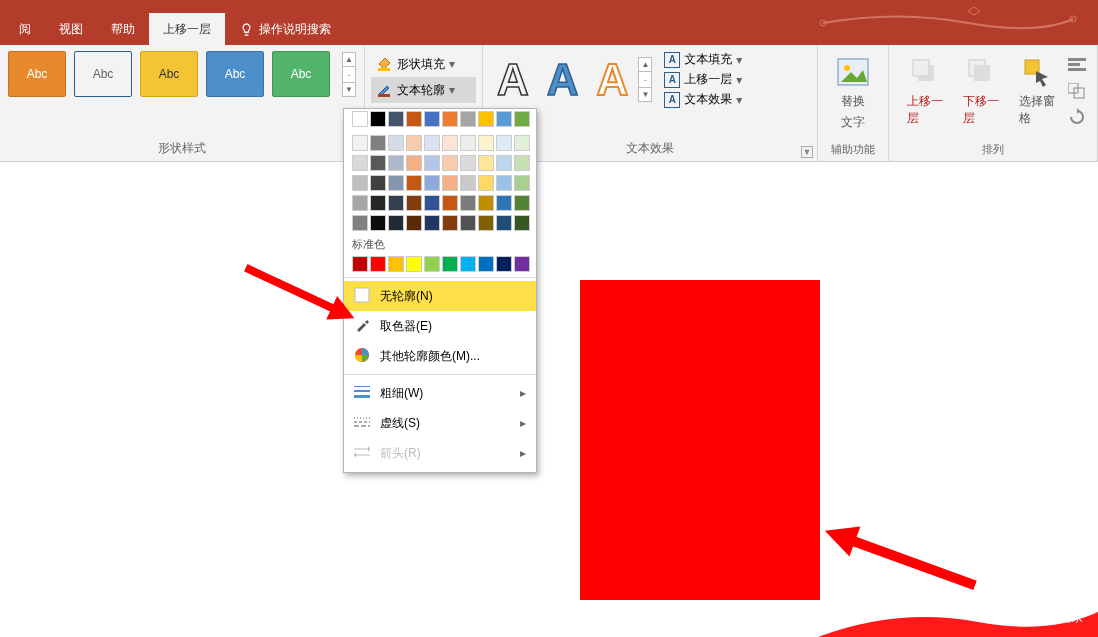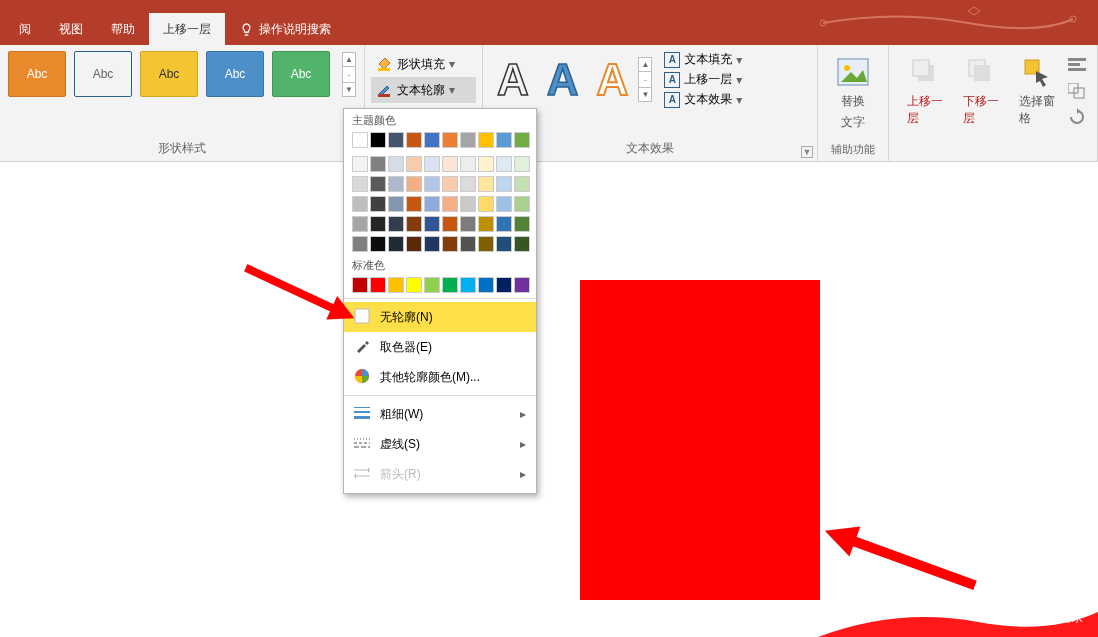--- a/index.html
+++ b/index.html
@@ -210,25 +210,25 @@
             </svg>
           </div>
         <div>
             <svg width="18" height="18">
               <path d="M9 3 A6 6 0 1 1 3 9" fill="none" stroke="#888" stroke-width="2"></path>
               <path d="M9 0 L12 3 L9 6z" fill="#888"></path>
             </svg>
           </div>
       </div>
     </div>
+    <div class="group-label">排列</div>
   </div>
 </div>
 
 <div class="dropdown">
-  <div class="dd-section">主题颜色</div>
   <div id="theme-grid">
       <div class="swatch-grid" style="margin-bottom: 4px;">
         <div class="sw" style="background: rgb(255, 255, 255);"></div>
         <div class="sw" style="background: rgb(0, 0, 0);"></div>
         <div class="sw" style="background: rgb(68, 84, 106);"></div>
         <div class="sw" style="background: rgb(198, 89, 17);"></div>
         <div class="sw" style="background: rgb(68, 114, 196);"></div>
         <div class="sw" style="background: rgb(237, 125, 49);"></div>
         <div class="sw" style="background: rgb(165, 165, 165);"></div>
         <div class="sw" style="background: rgb(255, 192, 0);"></div>

